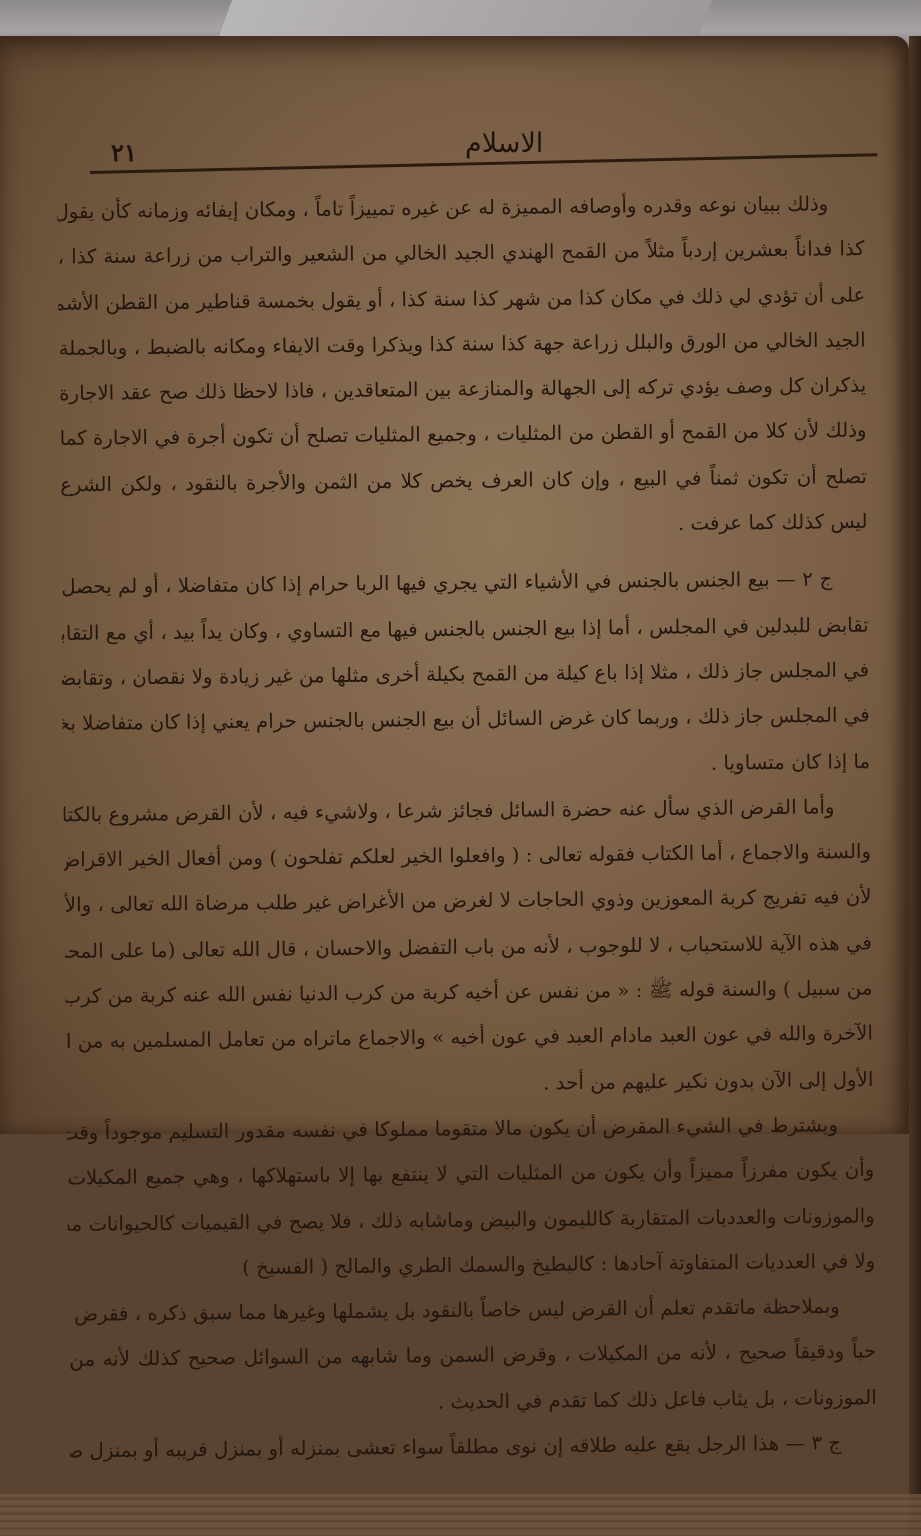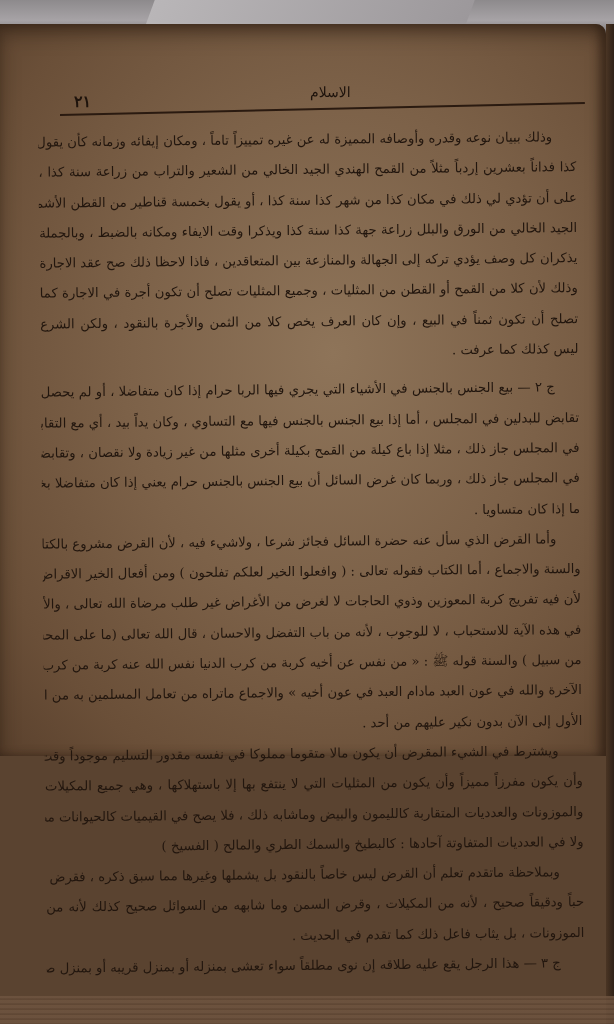--- a/index.html
+++ b/index.html
@@ -35,21 +35,21 @@
   }
   .header {
     position: absolute; left: 60px; top: 60px; width: 520px; height: 34px;
   }
   .page-number {
     position: absolute; left: 14px; top: 8px;
     font-size: 16px; color: #1e130c; font-weight: bold;
   }
   .running-title {
     position: absolute; left: 250px; top: 0px; direction: rtl;
-    font-size: 14px; color: #1e130c;
+    font-size: 18px; color: #1e130c;
   }
   .header-rule {
     position: absolute; left: 0; top: 30px; width: 525px; height: 0;
     border-top: 2px solid #2a1a10;
     transform: rotate(-1.3deg); transform-origin: left center;
   }
   .body-text {
     position: absolute; left: 38px; top: 98px; width: 538px;
     direction: rtl; text-align: justify;
     color: #22160e; font-size: 13.2px; line-height: 30.3px;

